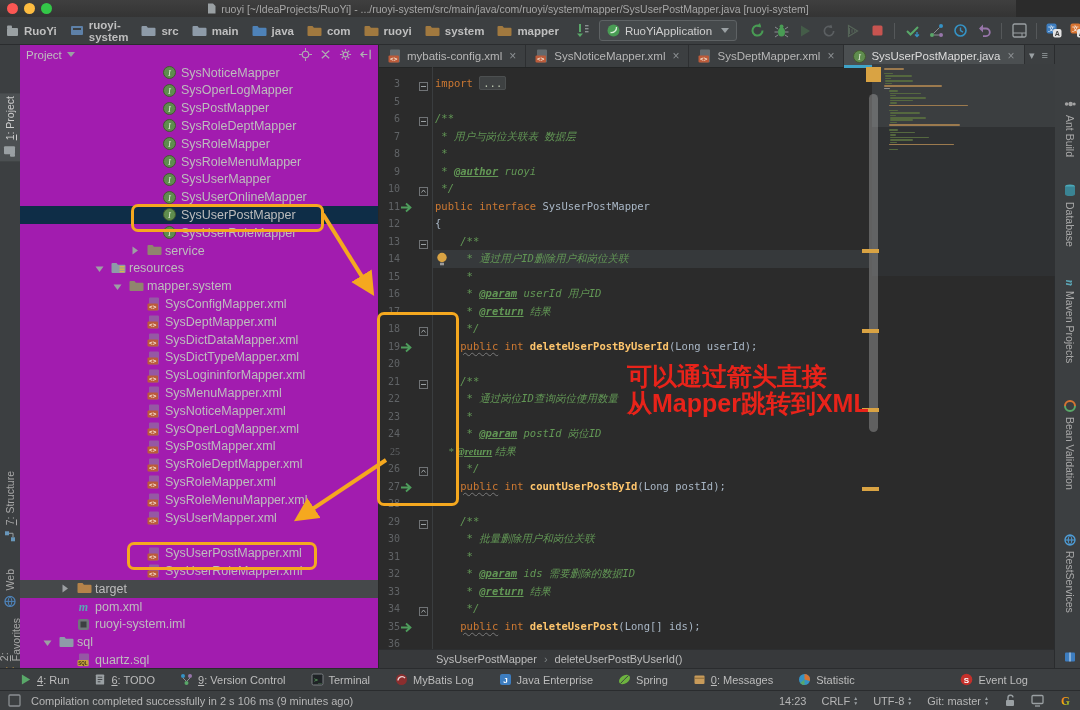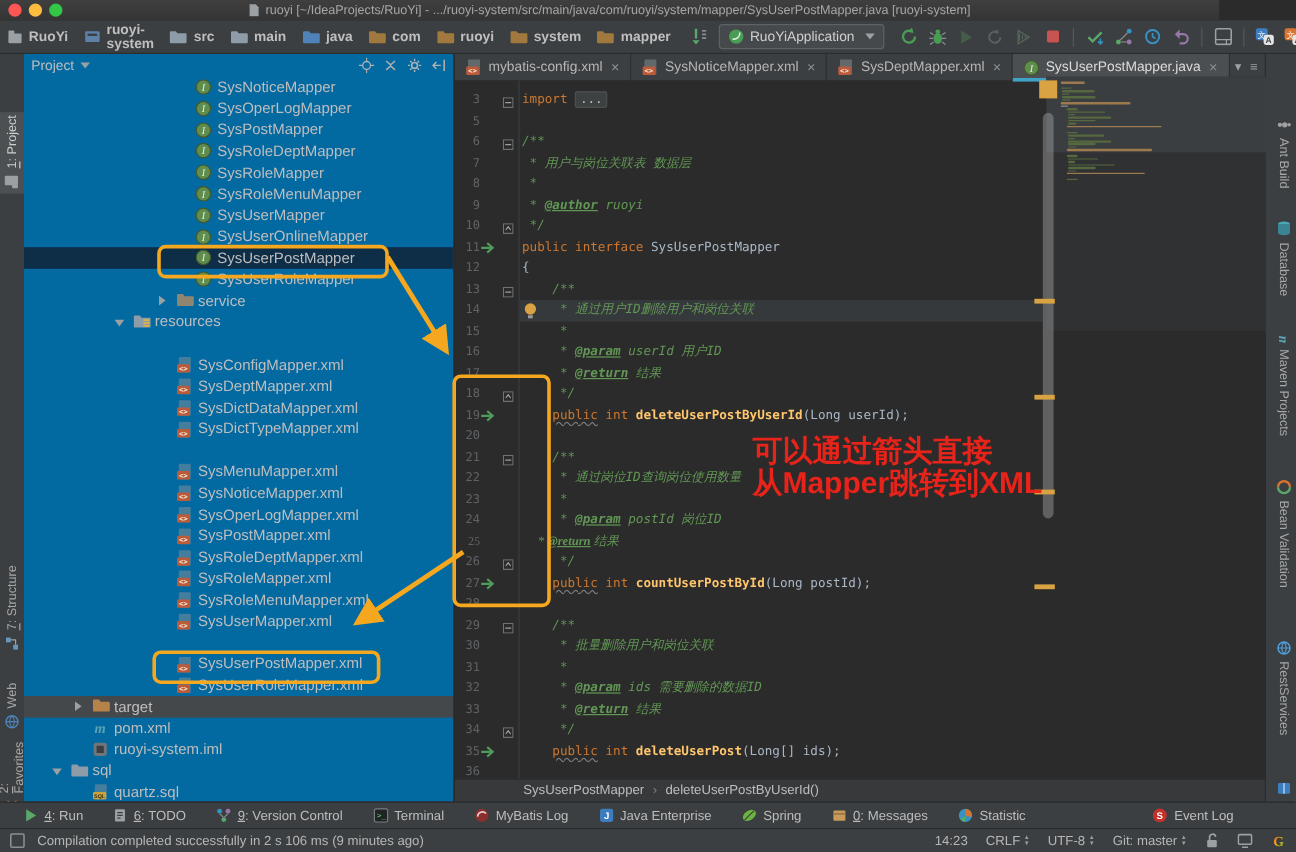--- a/index.html
+++ b/index.html
@@ -30,21 +30,21 @@
   
   #stripe-left{position:absolute;left:0;top:45px;bottom:42px;width:20px;background:#3c3f41;border-right:1px solid #2a2c2e;}
   #stripe-right{position:absolute;right:0;top:45px;bottom:42px;width:25px;background:#3c3f41;border-left:1px solid #2a2c2e;}
   .vbtn{position:absolute;left:0;width:100%;writing-mode:vertical-rl;display:flex;align-items:center;
     gap:5px;color:#a8a8a8;font-size:10.5px;padding:3px 0;cursor:default;}
   .vbtn.flip{transform:rotate(180deg);}
   .vbtn.active{background:#4c5052;color:#cecece;}
   .vbtn u{text-decoration:underline;}
 
   
-  #ppanel{position:absolute;left:20px;top:45px;width:358px;bottom:42px;background:#0369a1;overflow:hidden;}
+  #ppanel{position:absolute;left:20px;top:45px;width:358px;bottom:42px;background:#a21caf;overflow:hidden;}
   #ppanel-header{height:19px;display:flex;align-items:center;padding:0 6px;color:#bfbfbf;font-size:11.5px;}
   #ppanel-header .hicons{margin-left:auto;display:flex;gap:7px;align-items:center;}
   #tree{position:absolute;left:0;top:19px;right:0;bottom:0;}
   .tree-row{position:absolute;left:0;right:0;height:18px;font-size:12.5px;color:#bdbdbd;}
   .tree-row.sel{background:#0e2d47;}
   .tree-row.hov{background:#45484a;}
   .t-arrow,.t-icon{position:absolute;top:2px;}
   .t-label{position:absolute;top:1.5px;white-space:nowrap;}
 
   
@@ -466,20 +466,29 @@
               <path d="M.5 1.5h8L4.5 7z" fill="#9da0a3"></path>
             </svg></span>
           <span class="t-icon" style="left: 91px;"><svg width="15" height="12" viewBox="0 0 15 12">
               <path d="M.5 2a1 1 0 0 1 1-1h4l1.4 1.8h6.6a1 1 0 0 1 1 1V10a1 1 0 0 1-1 1h-12a1 1 0 0 1-1-1z" fill="#8E9BA8"></path>
               <rect x="8.5" y="4" width="5" height="1.5" fill="#D8B44C"></rect>
               <rect x="8.5" y="6.4" width="5" height="1.5" fill="#D8B44C"></rect>
               <rect x="8.5" y="8.8" width="5" height="1.5" fill="#D8B44C"></rect>
             </svg></span>
           <span class="t-label" style="left: 109px;">resources</span>
         </div>
+        <div class="tree-row" style="top: 213.6px;">
+          <span class="t-arrow" style="left: 93px;"><svg width="9" height="8" viewBox="0 0 9 8">
+              <path d="M.5 1.5h8L4.5 7z" fill="#9da0a3"></path>
+            </svg></span>
+          <span class="t-icon" style="left: 109px;"><svg width="15" height="12" viewBox="0 0 15 12">
+              <path d="M.5 2a1 1 0 0 1 1-1h4l1.4 1.8h6.6a1 1 0 0 1 1 1V10a1 1 0 0 1-1 1h-12a1 1 0 0 1-1-1z" fill="#90856E"></path>
+            </svg></span>
+          <span class="t-label" style="left: 127px;">mapper.system</span>
+        </div>
         <div class="tree-row" style="top: 231.4px;">
           <span class="t-icon" style="left: 127px;"><svg width="14" height="14" viewBox="0 0 14 14">
               <path d="M3 .5h8a1 1 0 0 1 1 1v11a1 1 0 0 1-1 1H3a1 1 0 0 1-1-1v-11a1 1 0 0 1 1-1z" fill="#87939A" opacity=".5"></path>
               <rect x=".5" y="6.5" width="10.5" height="7" rx="1" fill="#BB5B3A"></rect>
               <text x="5.7" y="12" text-anchor="middle" font-size="6" font-weight="bold" fill="#f7e6d4" font-family="monospace">&lt;&gt;</text>
             </svg></span>
           <span class="t-label" style="left: 145px;">SysConfigMapper.xml</span>
         </div>
         <div class="tree-row" style="top: 249.2px;">
           <span class="t-icon" style="left: 127px;"><svg width="14" height="14" viewBox="0 0 14 14">
@@ -497,20 +506,28 @@
             </svg></span>
           <span class="t-label" style="left: 145px;">SysDictDataMapper.xml</span>
         </div>
         <div class="tree-row" style="top: 284.8px;">
           <span class="t-icon" style="left: 127px;"><svg width="14" height="14" viewBox="0 0 14 14">
               <path d="M3 .5h8a1 1 0 0 1 1 1v11a1 1 0 0 1-1 1H3a1 1 0 0 1-1-1v-11a1 1 0 0 1 1-1z" fill="#87939A" opacity=".5"></path>
               <rect x=".5" y="6.5" width="10.5" height="7" rx="1" fill="#BB5B3A"></rect>
               <text x="5.7" y="12" text-anchor="middle" font-size="6" font-weight="bold" fill="#f7e6d4" font-family="monospace">&lt;&gt;</text>
             </svg></span>
           <span class="t-label" style="left: 145px;">SysDictTypeMapper.xml</span>
+        </div>
+        <div class="tree-row" style="top: 302.6px;">
+          <span class="t-icon" style="left: 127px;"><svg width="14" height="14" viewBox="0 0 14 14">
+              <path d="M3 .5h8a1 1 0 0 1 1 1v11a1 1 0 0 1-1 1H3a1 1 0 0 1-1-1v-11a1 1 0 0 1 1-1z" fill="#87939A" opacity=".5"></path>
+              <rect x=".5" y="6.5" width="10.5" height="7" rx="1" fill="#BB5B3A"></rect>
+              <text x="5.7" y="12" text-anchor="middle" font-size="6" font-weight="bold" fill="#f7e6d4" font-family="monospace">&lt;&gt;</text>
+            </svg></span>
+          <span class="t-label" style="left: 145px;">SysLogininforMapper.xml</span>
         </div>
         <div class="tree-row" style="top: 320.4px;">
           <span class="t-icon" style="left: 127px;"><svg width="14" height="14" viewBox="0 0 14 14">
               <path d="M3 .5h8a1 1 0 0 1 1 1v11a1 1 0 0 1-1 1H3a1 1 0 0 1-1-1v-11a1 1 0 0 1 1-1z" fill="#87939A" opacity=".5"></path>
               <rect x=".5" y="6.5" width="10.5" height="7" rx="1" fill="#BB5B3A"></rect>
               <text x="5.7" y="12" text-anchor="middle" font-size="6" font-weight="bold" fill="#f7e6d4" font-family="monospace">&lt;&gt;</text>
             </svg></span>
           <span class="t-label" style="left: 145px;">SysMenuMapper.xml</span>
         </div>
         <div class="tree-row" style="top: 338.2px;">

